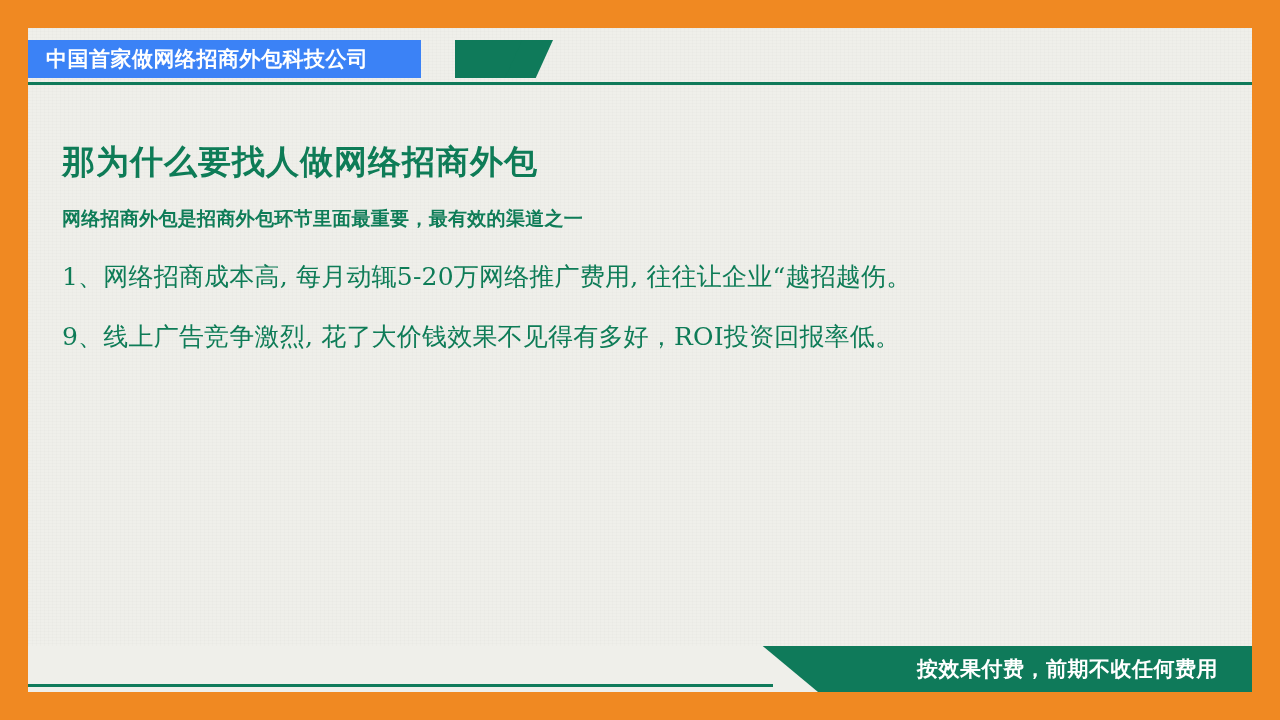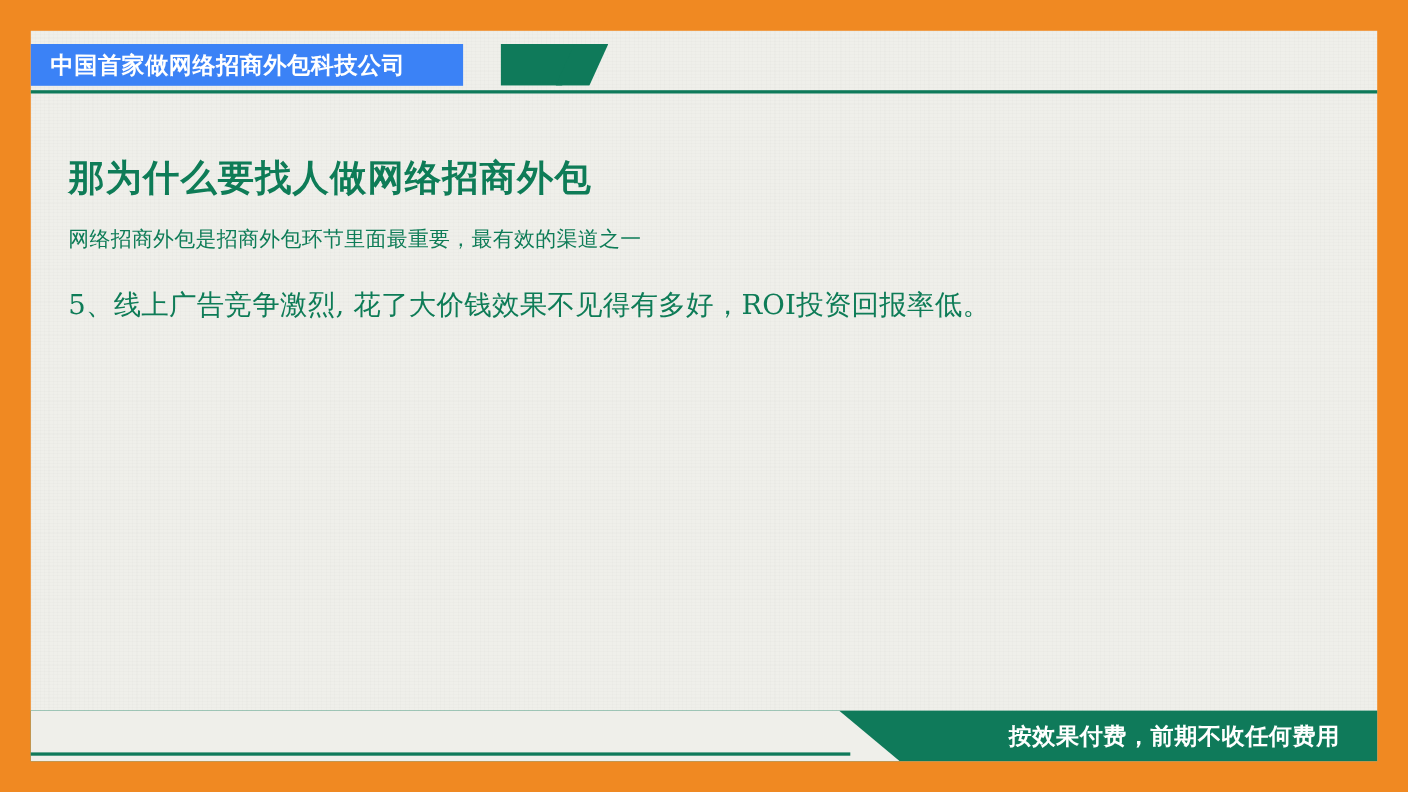--- a/index.html
+++ b/index.html
@@ -92,21 +92,21 @@
     color: #0E7C57;
     font-size: 33px;
     font-weight: bold;
     letter-spacing: 1px;
     margin: 0 0 22px 0;
     line-height: 1.2;
   }
   .subline {
     color: #0E7C57;
     font-size: 19px;
-    font-weight: normal;
+    font-weight: bold;
     line-height: 1.55;
     margin: 0 0 26px 0;
     letter-spacing: 0.3px;
   }
   .bullets {
     margin: 0;
     padding: 0;
     list-style: none;
   }
   .bullet {
@@ -170,21 +170,22 @@
     <span class="top-banner-text">中国首家做网络招商外包科技公司</span>
   </div>
   <div class="banner-rule"></div>
 
   <div class="content">
     <h1 class="headline">那为什么要找人做网络招商外包</h1>
     <div class="subline">
       <div>网络招商外包是招商外包环节里面最重要，最有效的渠道之一</div>
     </div>
     <ul class="bullets">
-      <li class="bullet">5、线上广告竞争激烈, 花了大价钱效果不见得有多好，ROI投资回报率低。</li>
+      <li class="bullet">1、网络招商成本高, 每月动辄5-20万网络推广费用, 往往让企业“越招越伤。</li>
+      <li class="bullet">9、线上广告竞争激烈, 花了大价钱效果不见得有多好，ROI投资回报率低。</li>
     </ul>
   </div>
 
   <div class="bottom-bar"></div>
   <div class="bottom-notch"></div>
   <div class="bottom-notch-inner"></div>
   <div class="bottom-text">按效果付费，前期不收任何费用</div>
 </div>
 
 </body></html>

